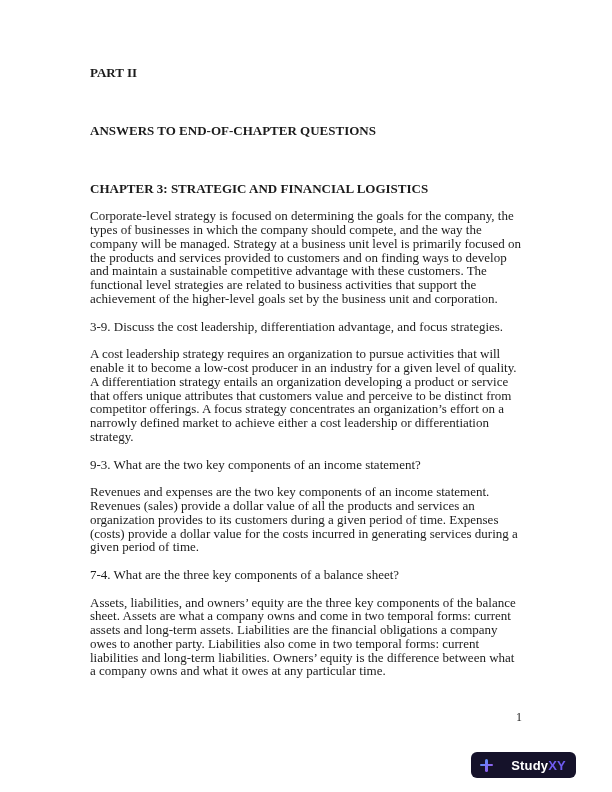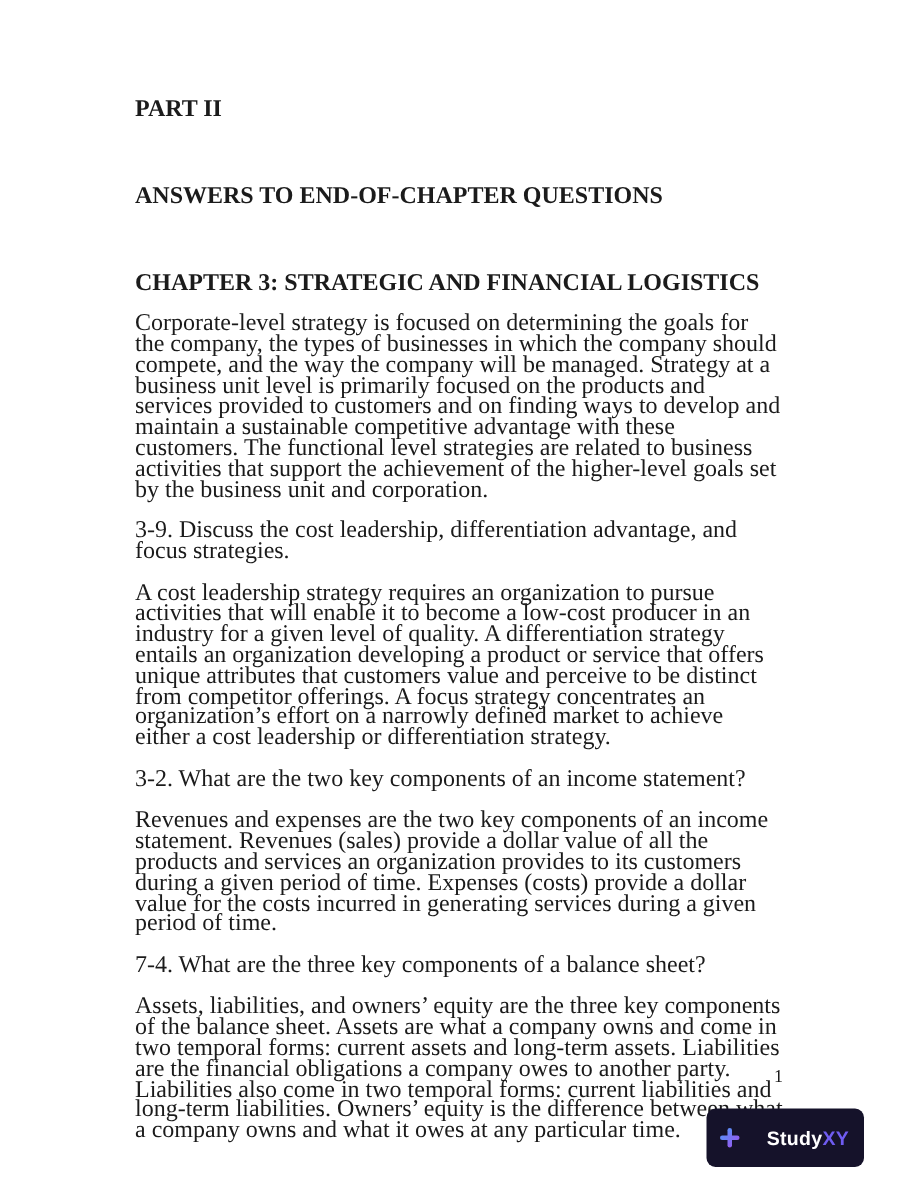--- a/index.html
+++ b/index.html
@@ -19,21 +19,21 @@
     width: 612px;
     height: 792px;
     background: #ffffff;
     overflow: hidden;
   }
   .content {
     position: absolute;
     left: 90px;
     top: 66px;
     width: 432px;
-    font-size: 16px;
+    font-size: 13px;
     line-height: 13.8px;
   }
   .h-line {
     font-weight: bold;
     margin: 0;
   }
   .h-line.gap-after {
     margin-bottom: 13.8px;
     margin-top: 44px;
   }
@@ -44,21 +44,21 @@
     position: absolute;
     right: 90px;
     top: 710px;
     font-size: 12px;
     line-height: 14px;
   }
   .logo {
     position: absolute;
     right: 36px;
     bottom: 14px;
-    height: 39px;
+    height: 26px;
     padding: 0 10px 0 9px;
     border-radius: 6px;
     display: flex;
     align-items: center;
     gap: 18px;
     background: #15122a;
     font-family: "Liberation Sans", sans-serif;
   }
   .plus {
     width: 13px;
@@ -109,21 +109,21 @@
     <div class="h-line">PART II</div>
     <div class="h-line gap-after">ANSWERS TO END-OF-CHAPTER QUESTIONS</div>
 
     <div class="h-line gap-after">CHAPTER 3: STRATEGIC AND FINANCIAL LOGISTICS</div>
 
     <p class="para">Corporate-level strategy is focused on determining the goals for the company, the types of businesses in which the company should compete, and the way the company will be managed. Strategy at a business unit level is primarily focused on the products and services provided to customers and on finding ways to develop and maintain a sustainable competitive advantage with these customers. The functional level strategies are related to business activities that support the achievement of the higher-level goals set by the business unit and corporation.</p>
 
     <p class="para">3-9. Discuss the cost leadership, differentiation advantage, and focus strategies.</p>
     <p class="para">A cost leadership strategy requires an organization to pursue activities that will enable it to become a low-cost producer in an industry for a given level of quality. A differentiation strategy entails an organization developing a product or service that offers unique attributes that customers value and perceive to be distinct from competitor offerings. A focus strategy concentrates an organization’s effort on a narrowly defined market to achieve either a cost leadership or differentiation strategy.</p>
 
-    <p class="para">3-2. What are the two key components of an income statement?</p>
+    <p class="para">9-3. What are the two key components of an income statement?</p>
     <p class="para">Revenues and expenses are the two key components of an income statement. Revenues (sales) provide a dollar value of all the products and services an organization provides to its customers during a given period of time. Expenses (costs) provide a dollar value for the costs incurred in generating services during a given period of time.</p>
 
     <p class="para">7-4. What are the three key components of a balance sheet?</p>
     <p class="para">Assets, liabilities, and owners’ equity are the three key components of the balance sheet. Assets are what a company owns and come in two temporal forms: current assets and long-term assets. Liabilities are the financial obligations a company owes to another party. Liabilities also come in two temporal forms: current liabilities and long-term liabilities. Owners’ equity is the difference between what a company owns and what it owes at any particular time.</p>
 
   </div>
 
   <div class="page-number">1</div>
 
   <div class="logo" style="background: rgb(21, 18, 42);">

